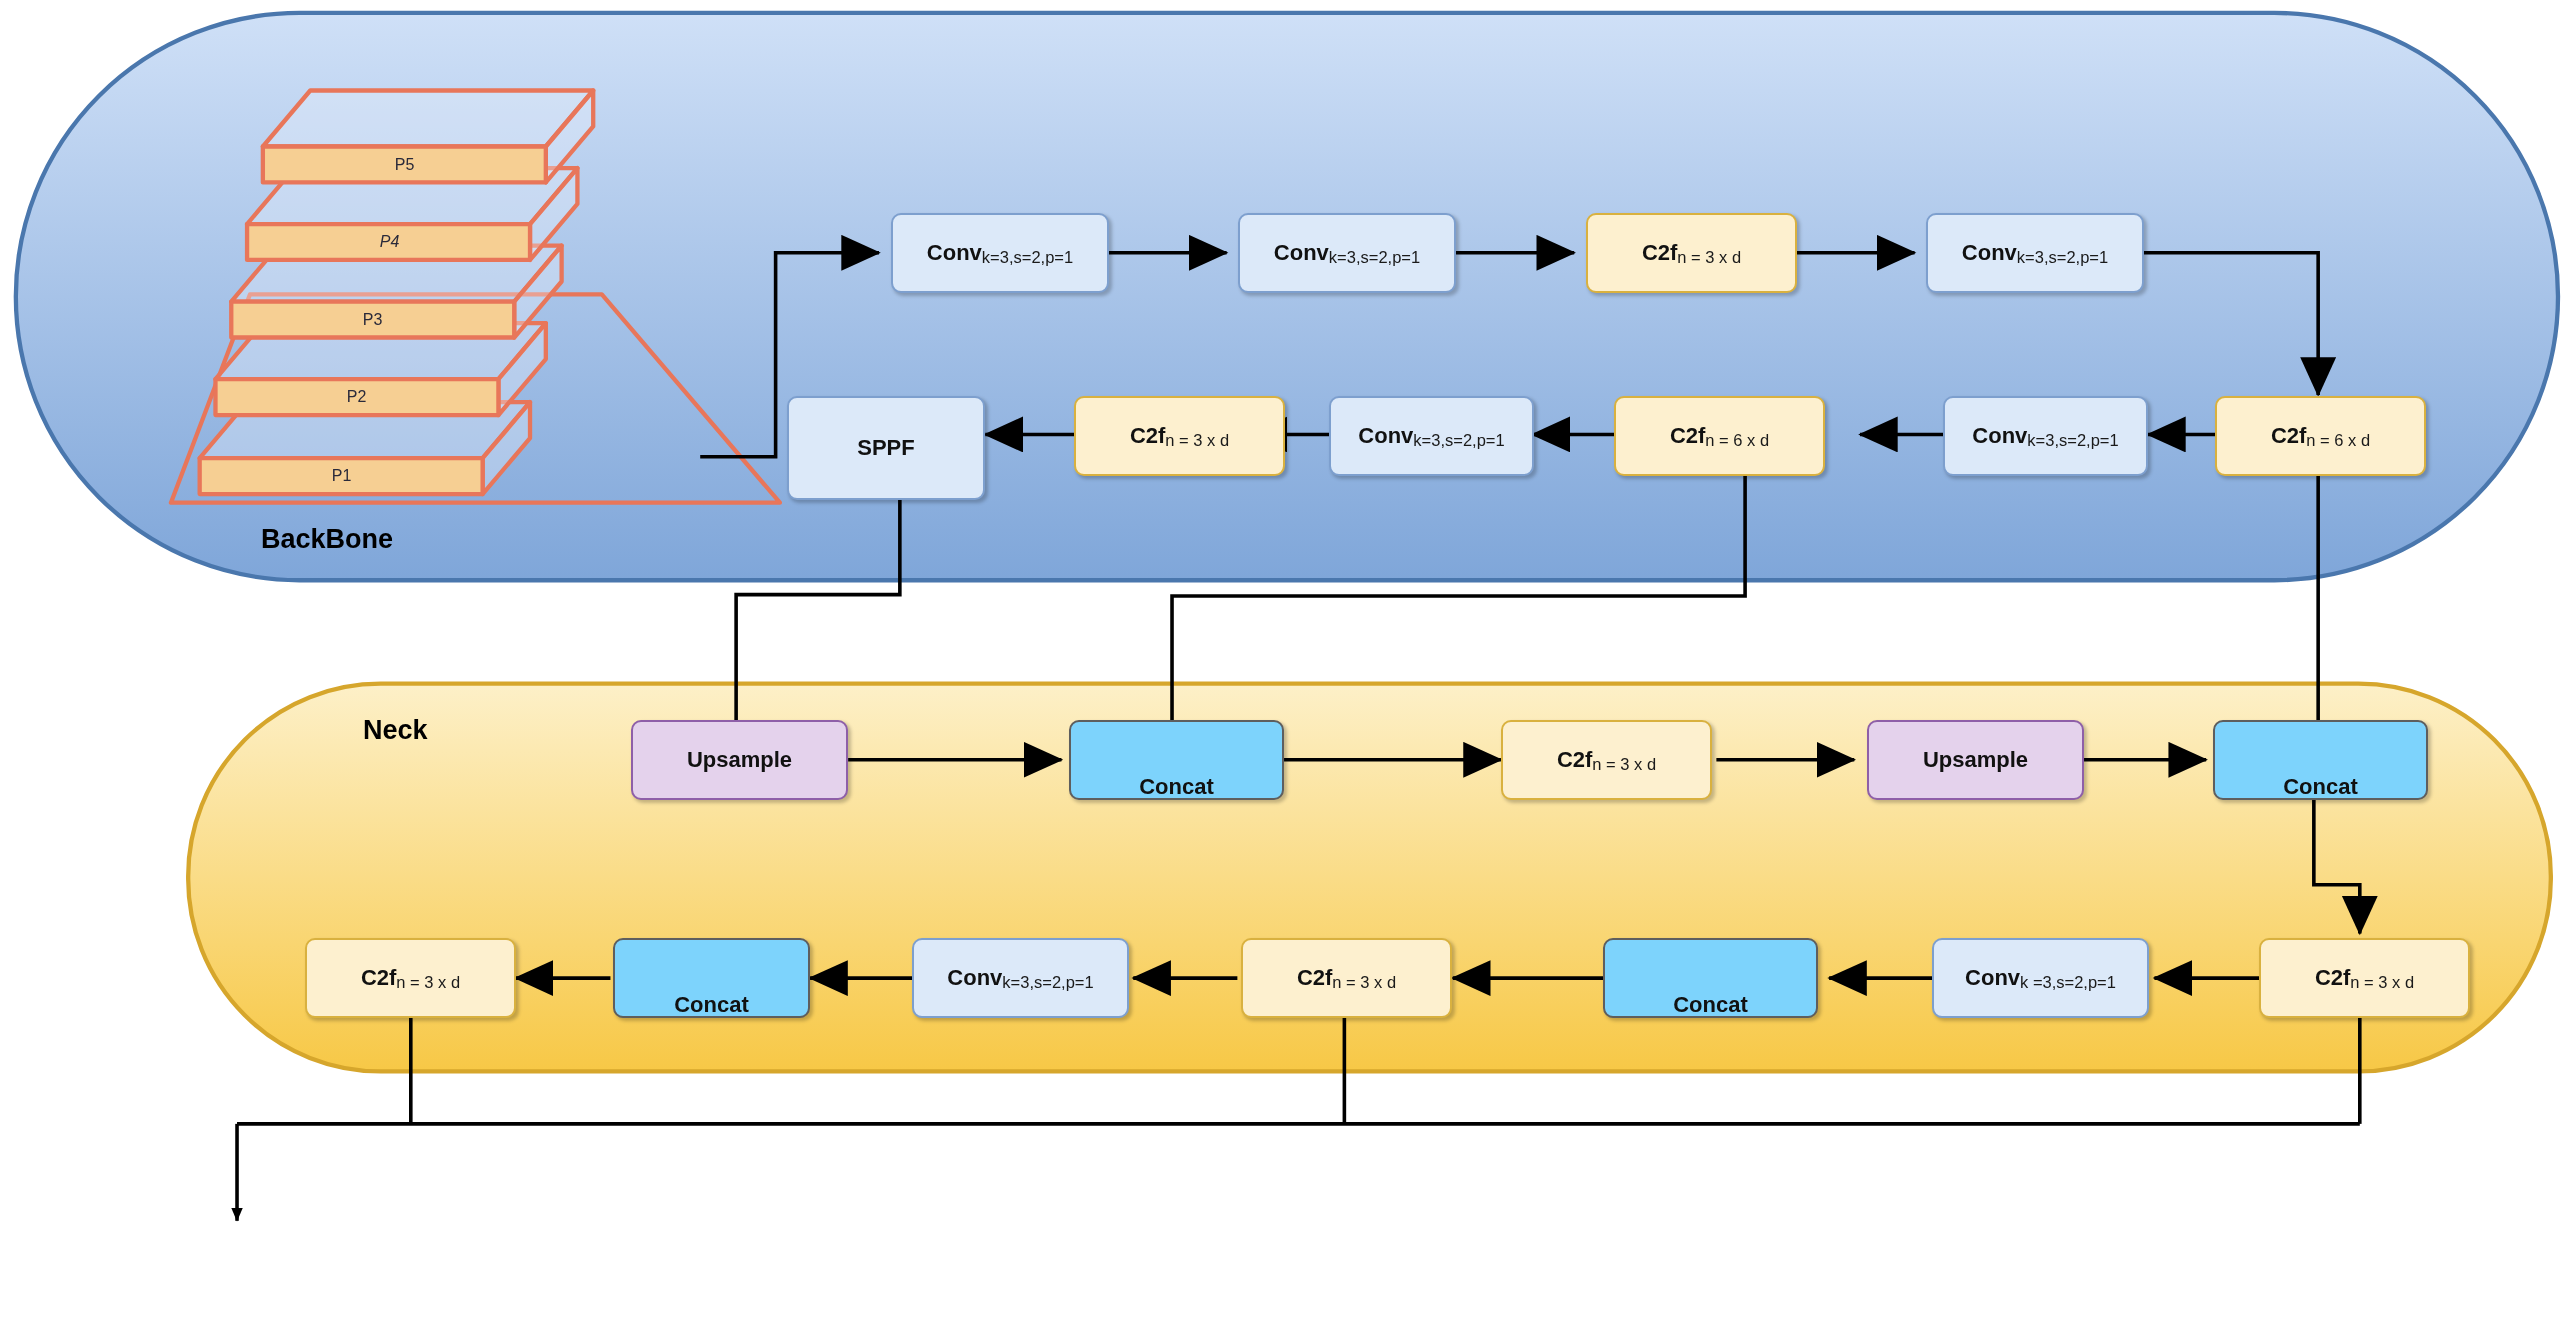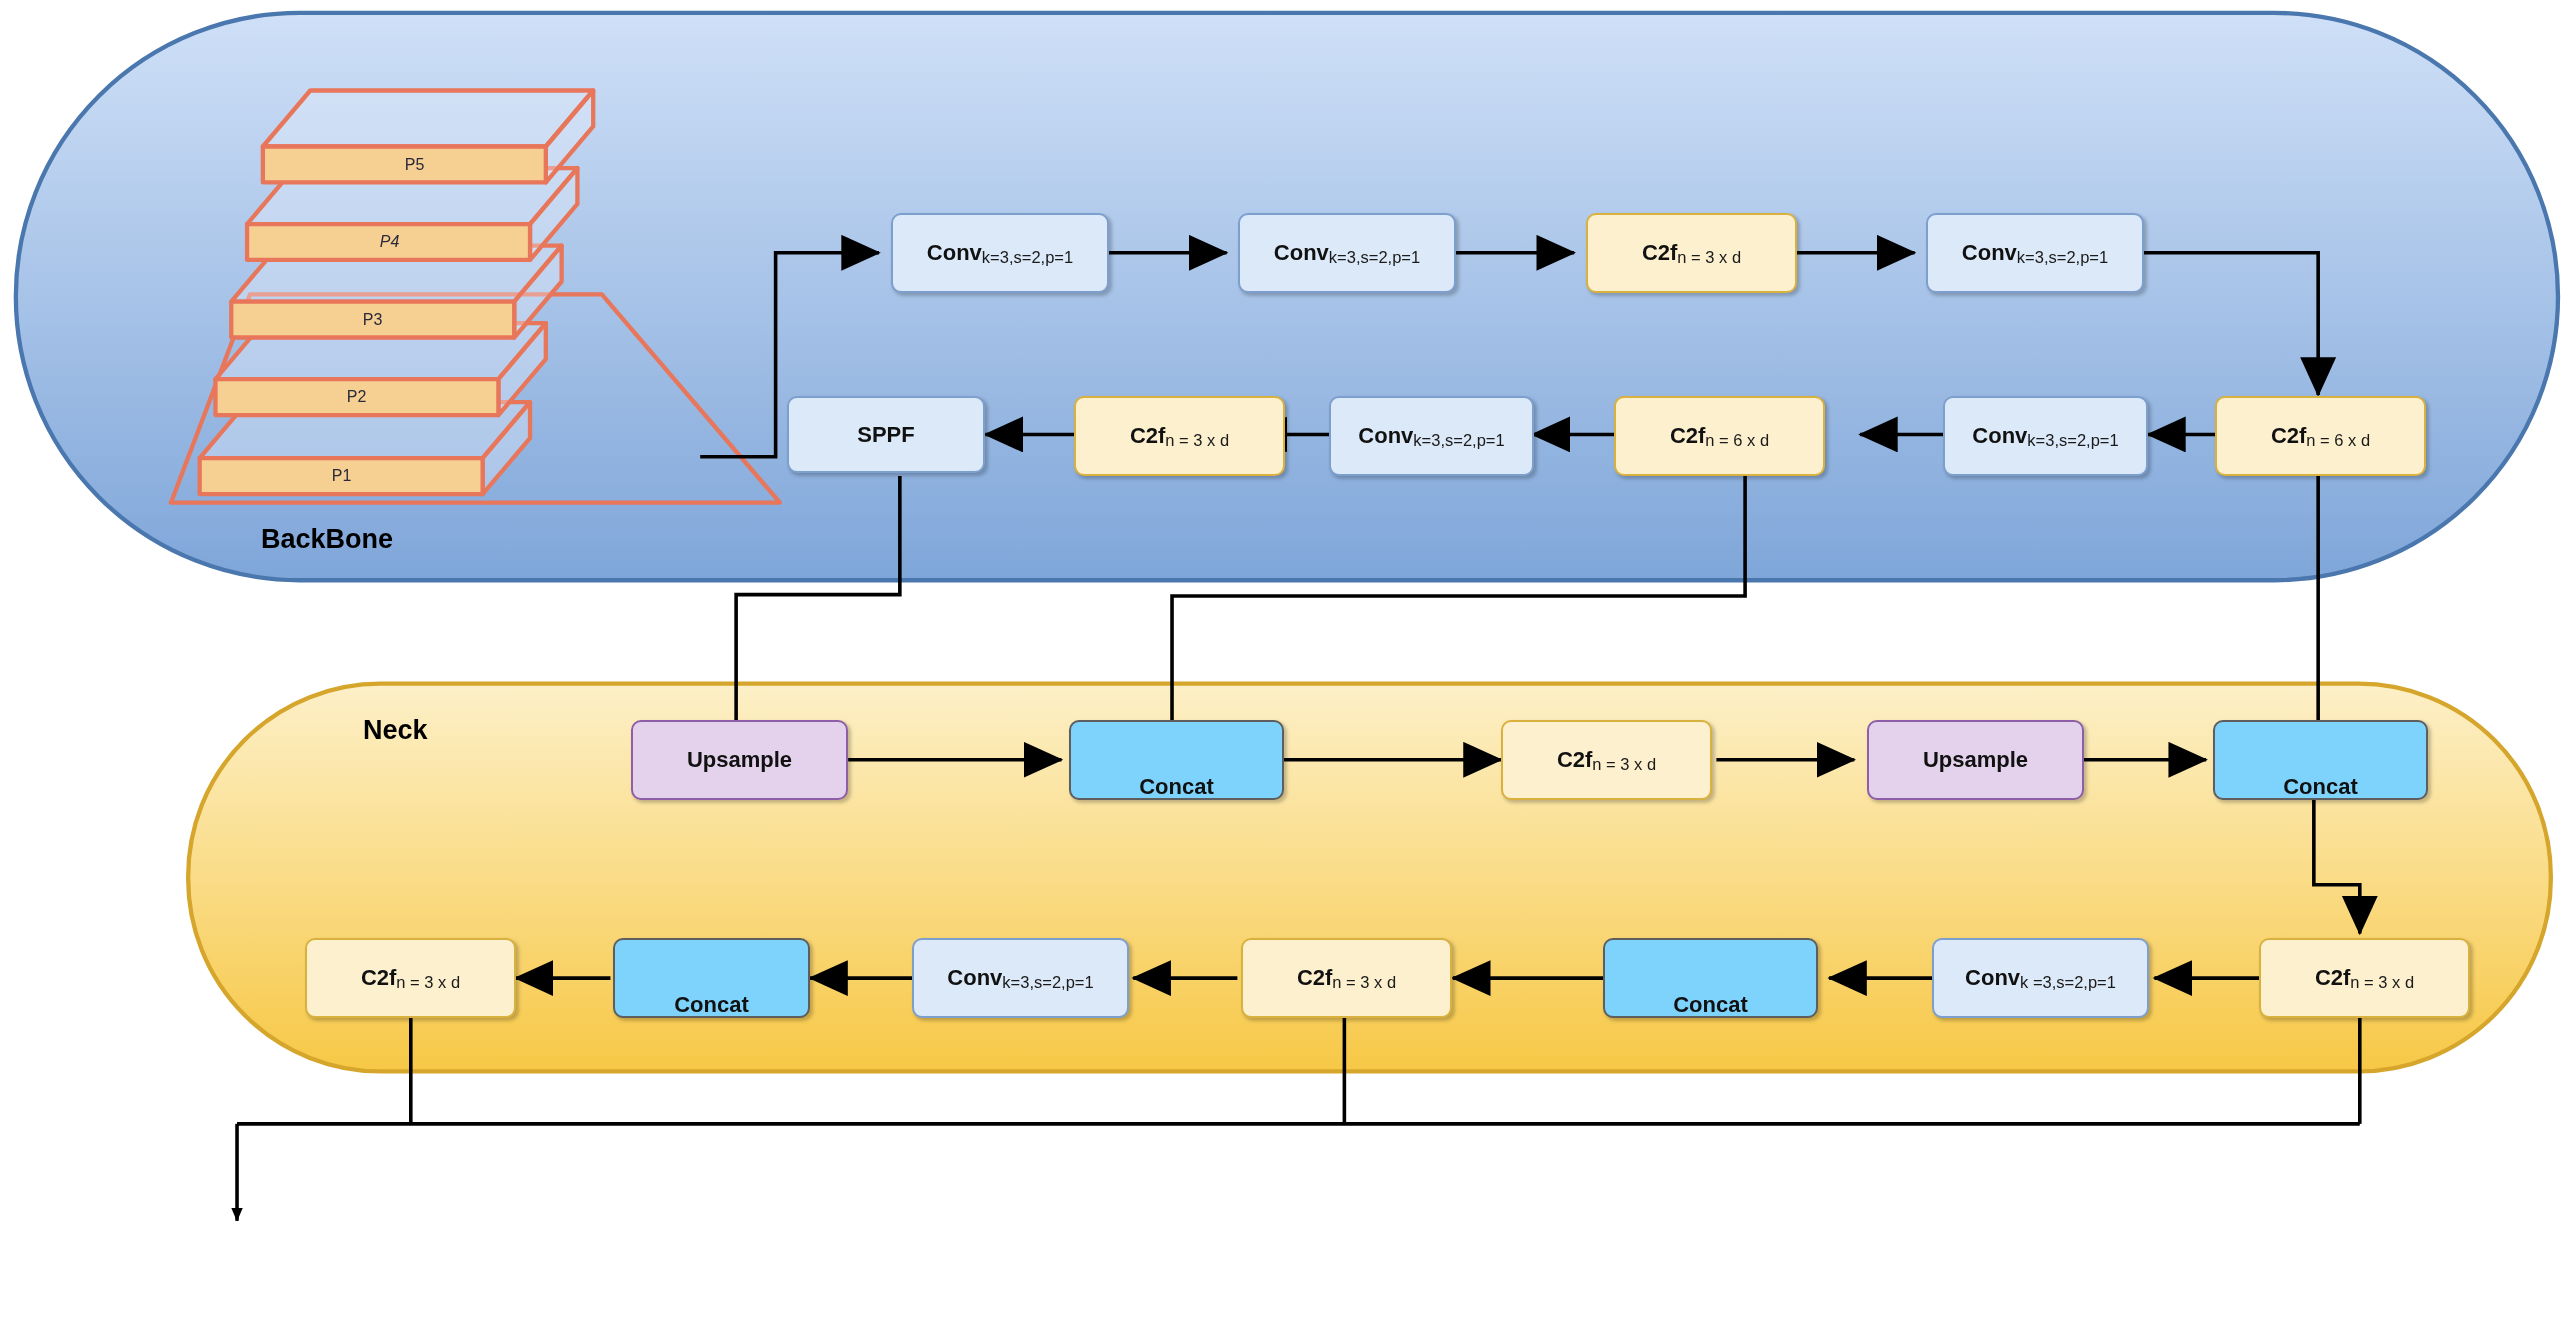--- a/index.html
+++ b/index.html
@@ -141,21 +141,21 @@
 
     <g fill="none" stroke="#000" stroke-width="5">
       <path d="M 572,1416 L 572,1565"></path>
       <path d="M 1872,1416 L 1872,1565"></path>
       <path d="M 3286,1416 L 3286,1565"></path>
       <path d="M 330,1565 L 3286,1565"></path>
       <path d="M 330,1565 L 330,1700" marker-end="url(#arwThin)"></path>
     </g>
   </svg>
 
-  <div class="pyr-label" style="left:273px;top:147px;width:283px;height:36px;">
+  <div class="pyr-label" style="left:263px;top:147px;width:283px;height:36px;">
     <span>P5</span>
   </div>
   <div class="pyr-label" style="left:248px;top:224px;width:283px;height:36px;font-style:italic;">
     <span>P4</span>
   </div>
   <div class="pyr-label" style="left:231px;top:302px;width:283px;height:36px;">
     <span>P3</span>
   </div>
   <div class="pyr-label" style="left:215px;top:379px;width:283px;height:36px;">
     <span>P2</span>
@@ -205,21 +205,21 @@
   <div class="node n-conv" style="left:1329px;top:396px;width:205px;height:80px;">
     <span class="t1">Conv</span>
     <span class="t2">k=3,s=2,p=1</span>
   </div>
 
   <div class="node n-c2f" style="left:1074px;top:396px;width:211px;height:80px;">
     <span class="t1">C2f</span>
     <span class="t2">n = 3 x d</span>
   </div>
 
-  <div class="node n-sppf single" style="left:787px;top:396px;width:198px;height:77px;">
+  <div class="node n-sppf single" style="left:787px;top:396px;width:198px;height:104px;">
     <span class="t1">SPPF</span>
   </div>
 
   <div class="node n-up single" style="left:631px;top:720px;width:217px;height:80px;">
     <span class="t1">Upsample</span>
   </div>
 
   <div class="node n-cat single" style="left:1069px;top:720px;width:215px;height:80px;">
     <span class="t1">Concat</span>
   </div>

